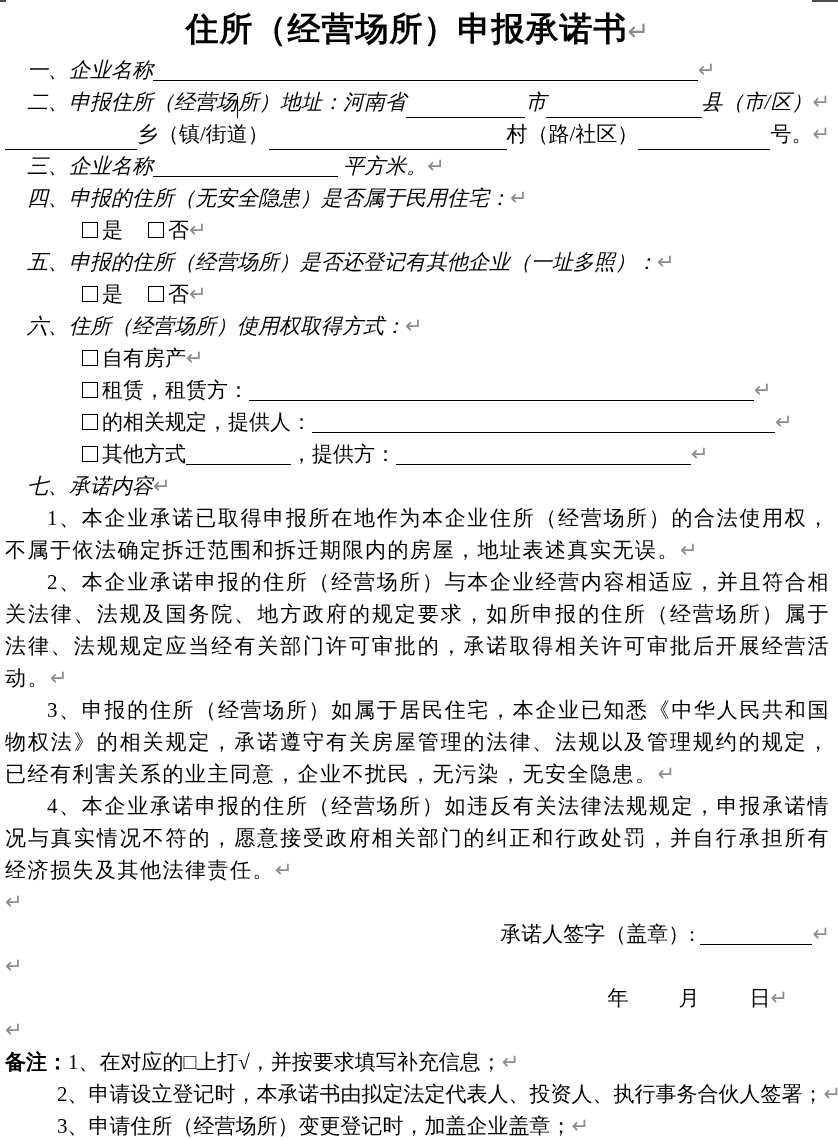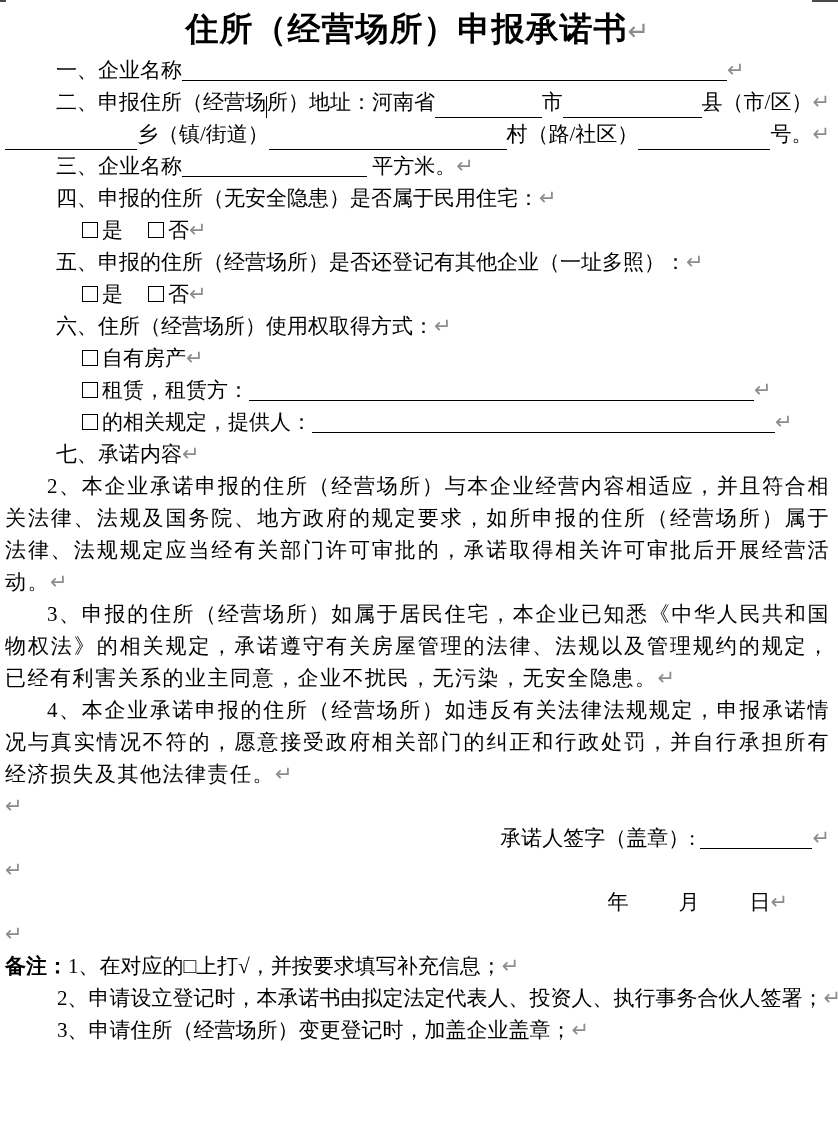--- a/index.html
+++ b/index.html
@@ -17,21 +17,21 @@
   .edge-mark { position:absolute; top:0; height:2px; background:#4a4a4a; }
   .edge-mark.left { left:0; width:6px; }
   .edge-mark.right { right:0; width:26px; }
 
   .title-line { text-align:center; font-weight:bold; font-size:33px; line-height:46px; letter-spacing:1px; margin-bottom:0; white-space:nowrap; }
   .title-line .pil { font-weight:normal; font-size:26px; }
 
   .pil { color:#8c8c8c; font-family:"DejaVu Sans",sans-serif; font-weight:normal; letter-spacing:0; }
 
   .line { white-space:nowrap; }
-  .indent { margin-left:51px; }
+  .indent { margin-left:22px;font-style:italic; }
   .cb-row { margin-left:77px; }
   .cb-gap { display:inline-block; width:25px; }
 
   .cbx { display:inline-block; width:14px; height:14px; border:1px solid #000; margin-right:4px; vertical-align:-1px; background:#fff; }
 
   .blank { display:inline-block; border-bottom:1px solid #000; height:24px; vertical-align:-4px; }
 
   .flexline { display:flex; align-items:flex-end; }
   .flexline span { white-space:pre; flex:0 0 auto; }
   .fblank { border-bottom:1px solid #000; height:26px; flex:1 1 auto; }
@@ -108,25 +108,29 @@
   </div>
   <div class="line cb-row">
     <span class="cbx"></span><span>自有房产</span><span class="pil">↵</span>
   </div>
   <div class="line cb-row">
     <span class="cbx"></span><span>租赁，租赁方：</span><span class="blank" style="width:505px;"></span><span class="pil">↵</span>
   </div>
   <div class="line cb-row">
     <span class="cbx"></span><span>的相关规定，提供人：</span><span class="blank" style="width:463px;"></span><span class="pil">↵</span>
   </div>
+  <div class="line cb-row">
+    <span class="cbx"></span><span>其他方式</span><span class="blank" style="width:105px;"></span><span>，提供方：</span><span class="blank" style="width:295px;"></span><span class="pil">↵</span>
+  </div>
 
   <div class="line indent">
     <span>七、承诺内容</span><span class="pil">↵</span>
   </div>
 
+  <div class="para"><span>1、本企业承诺已取得申报所在地作为本企业住所（经营场所）的合法使用权，不属于依法确定拆迁范围和拆迁期限内的房屋，地址表述真实无误。</span><span class="pil">↵</span></div>
   <div class="para"><span>2、本企业承诺申报的住所（经营场所）与本企业经营内容相适应，并且符合相关法律、法规及国务院、地方政府的规定要求，如所申报的住所（经营场所）属于法律、法规规定应当经有关部门许可审批的，承诺取得相关许可审批后开展经营活动。</span><span class="pil">↵</span></div>
   <div class="para"><span>3、申报的住所（经营场所）如属于居民住宅，本企业已知悉《中华人民共和国物权法》的相关规定，承诺遵守有关房屋管理的法律、法规以及管理规约的规定，已经有利害关系的业主同意，企业不扰民，无污染，无安全隐患。</span><span class="pil">↵</span></div>
   <div class="para"><span>4、本企业承诺申报的住所（经营场所）如违反有关法律法规规定，申报承诺情况与真实情况不符的，愿意接受政府相关部门的纠正和行政处罚，并自行承担所有经济损失及其他法律责任。</span><span class="pil">↵</span></div>
 
   <div class="line"><span class="pil">↵</span></div>
 
   <div class="sig-line">
     <span style="white-space:pre;">承诺人签字（盖章）: </span><span class="blank" style="width:112px;"></span><span class="pil">↵</span>
   </div>
 

